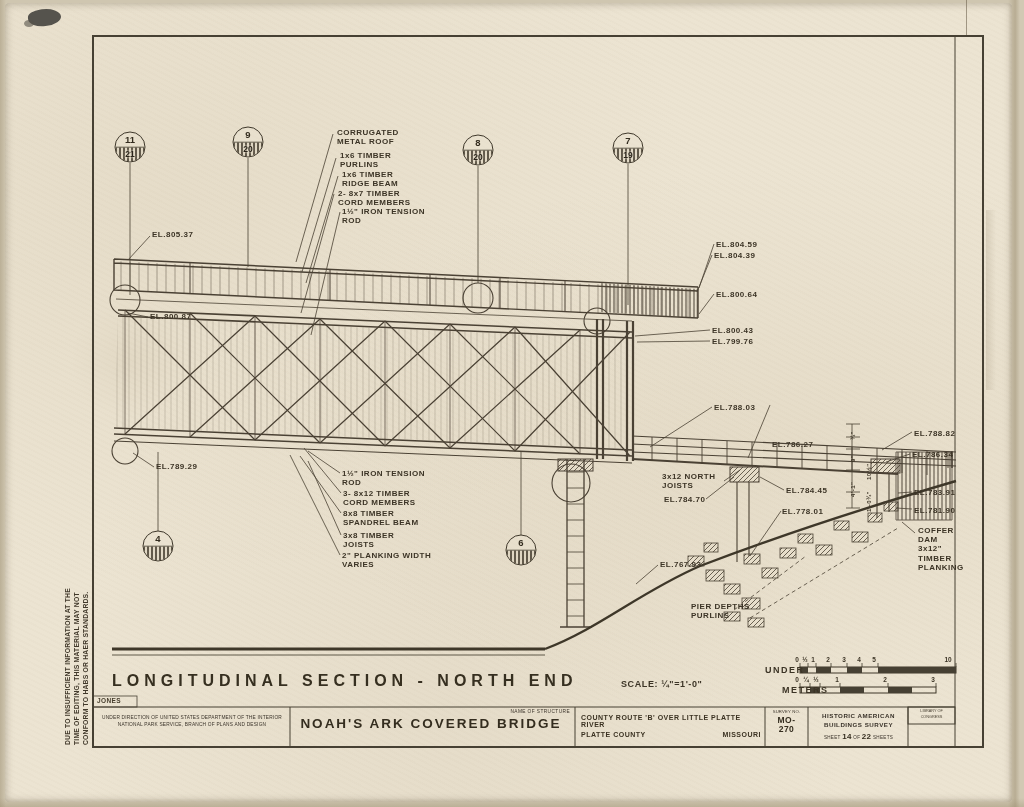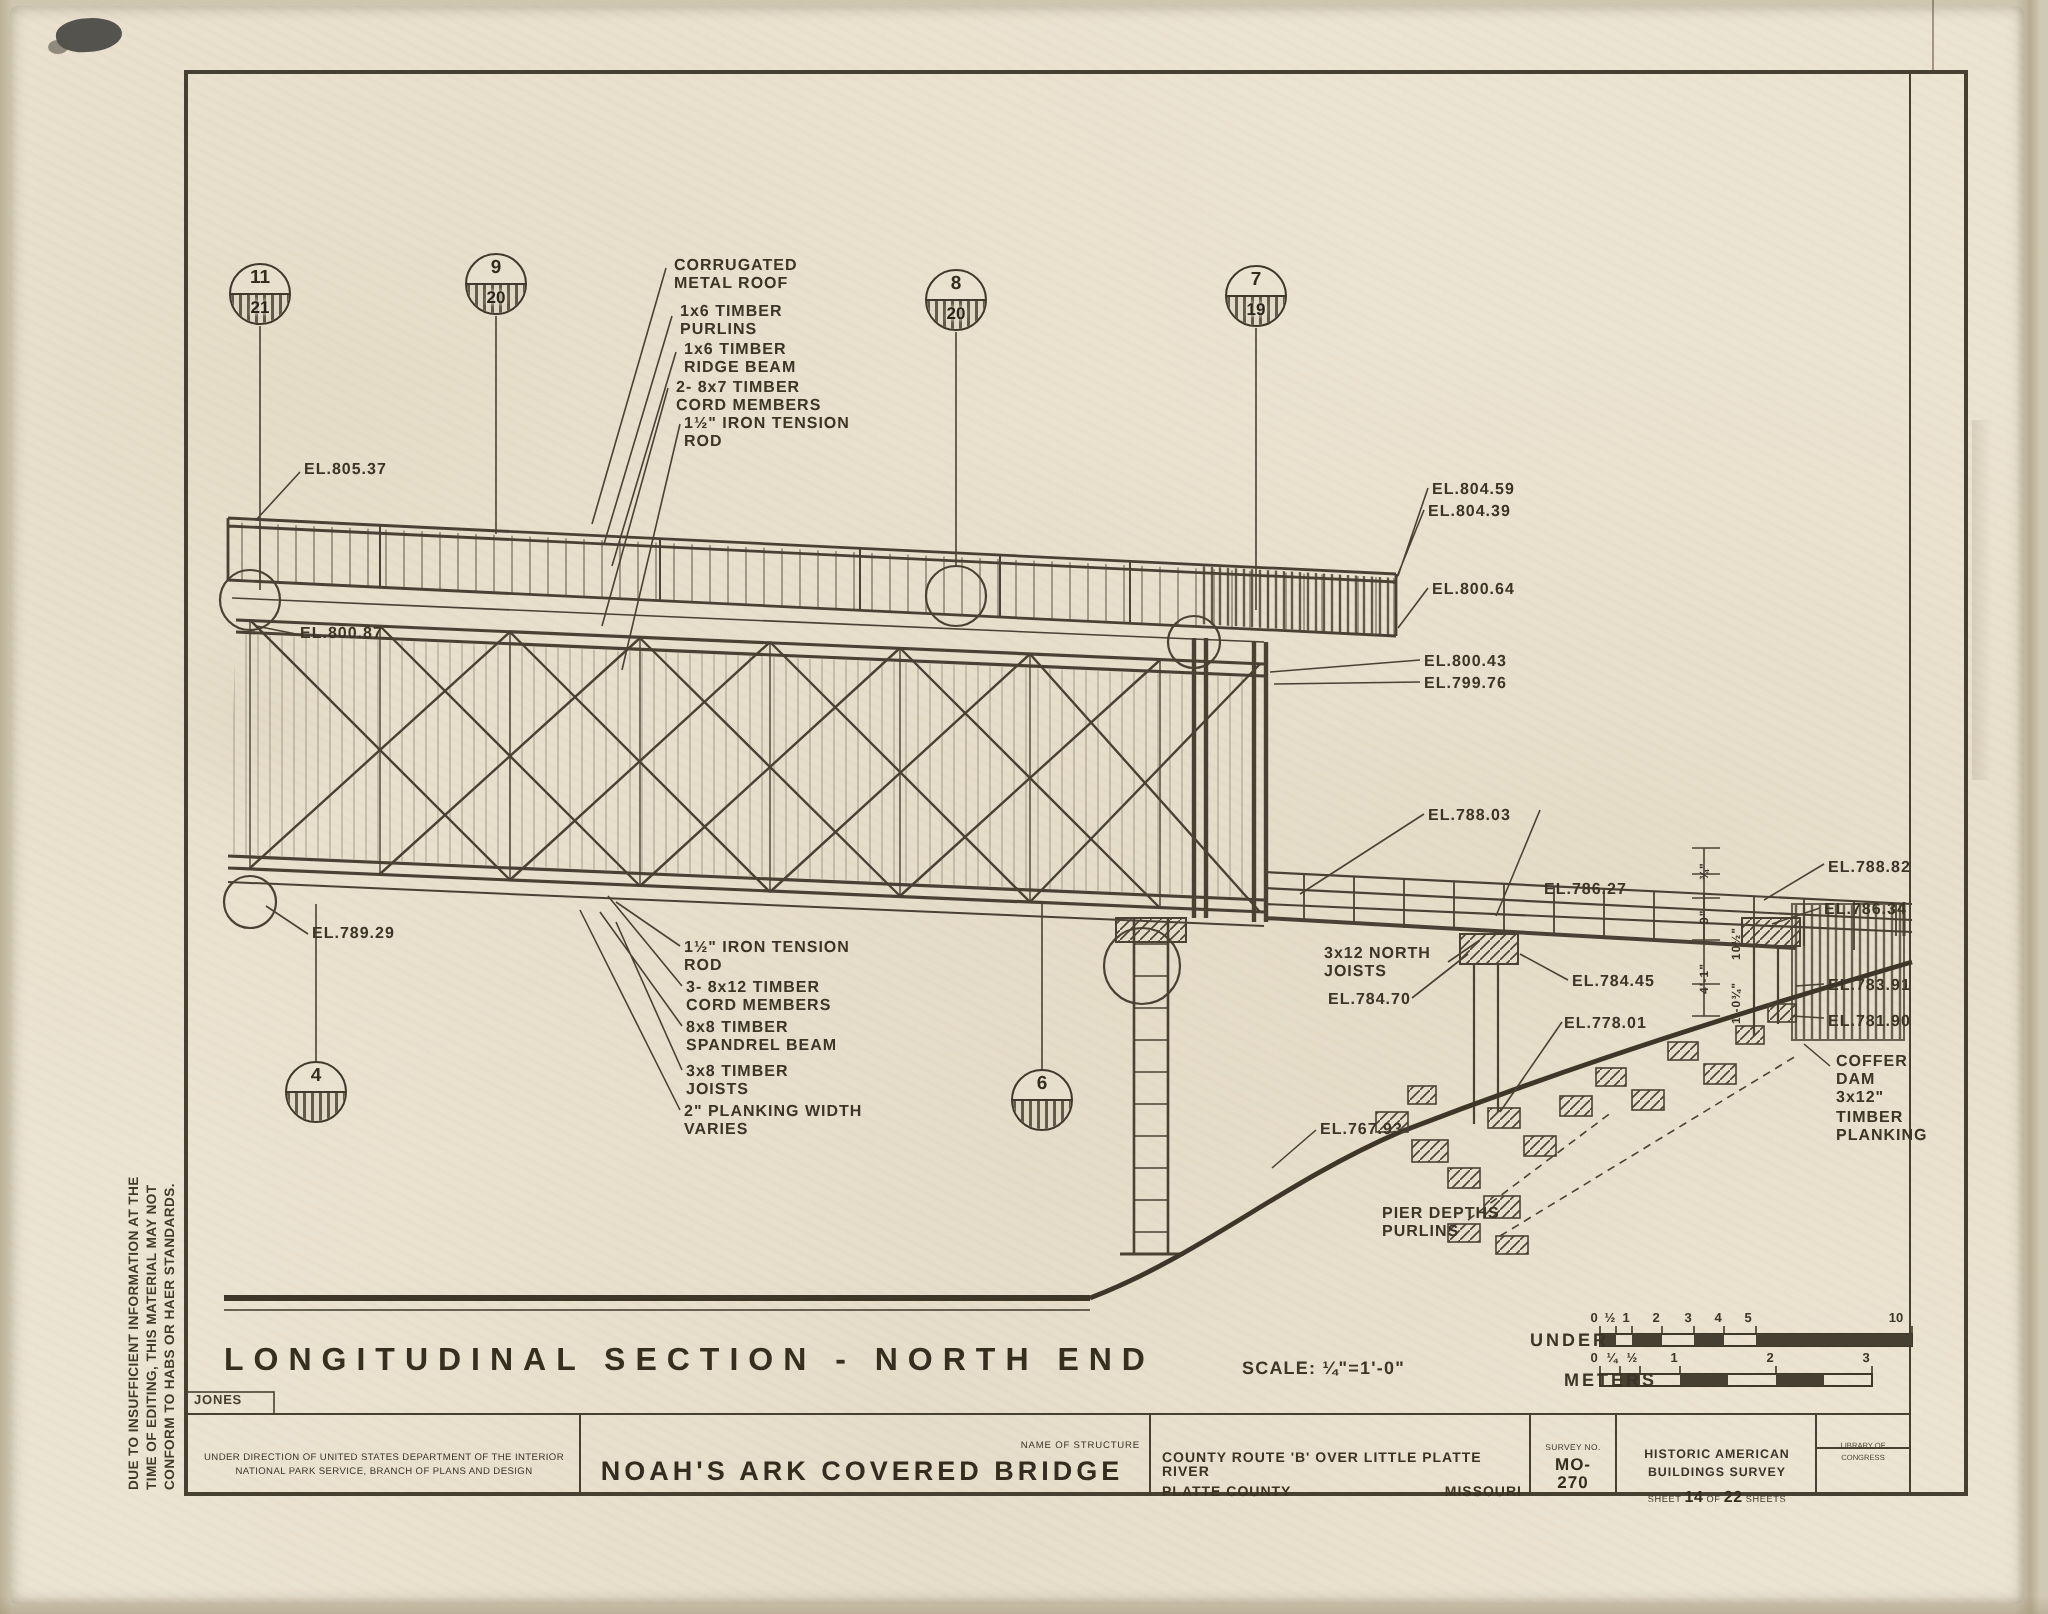--- a/index.html
+++ b/index.html
@@ -43,21 +43,21 @@
         font-weight:600;color:#362f20;white-space:nowrap;}
   .scale-note{position:absolute;left:621px;top:679px;font-size:9px;letter-spacing:.6px;
         font-weight:600;color:#3c3426;white-space:nowrap;}
   .jones{position:absolute;left:97px;top:697px;font-size:6.5px;font-weight:600;color:#453c2c;letter-spacing:.4px;}
   .margin-note{position:absolute;left:64px;top:745px;width:170px;transform:rotate(-90deg);
         transform-origin:0 0;font-size:6.8px;line-height:1.3;letter-spacing:.2px;color:#41392b;font-weight:600;}
   .bar-label{position:absolute;font-size:9px;letter-spacing:1.5px;font-weight:600;color:#3c3426;}
   .tickrow{position:absolute;left:0;top:0;width:0;height:0;}
   .tick{position:absolute;font-size:6.5px;font-weight:600;color:#3c3426;transform:translateX(-50%);white-space:nowrap;}
   
-  .tb{position:absolute;color:#3a332a;margin-top:12px;}
+  .tb{position:absolute;color:#3a332a;}
   .tb-dept{left:98px;top:714px;width:188px;text-align:center;font-size:4.8px;line-height:1.5;letter-spacing:.2px;}
   .tb-name-label{left:440px;top:709px;width:130px;text-align:right;font-size:4.8px;letter-spacing:.4px;}
   .tb-name{left:292px;top:716px;width:278px;text-align:center;font-size:13.5px;letter-spacing:2px;
         font-weight:600;color:#342d1f;white-space:nowrap;}
   .tb-loc{left:581px;top:714px;width:180px;font-size:7px;font-weight:600;letter-spacing:.5px;color:#3b3222;}
   .tb-loc-l2{display:flex;justify-content:space-between;margin-top:3px;}
   .tb-survey{left:766px;top:709px;width:41px;text-align:center;}
   .tb-survey-label{font-size:4.2px;letter-spacing:.2px;}
   .tb-survey-no{font-size:8.5px;font-weight:700;color:#342d1f;line-height:1.1;margin-top:2px;letter-spacing:.5px;}
   .tb-habs{left:810px;top:712px;width:97px;text-align:center;}

